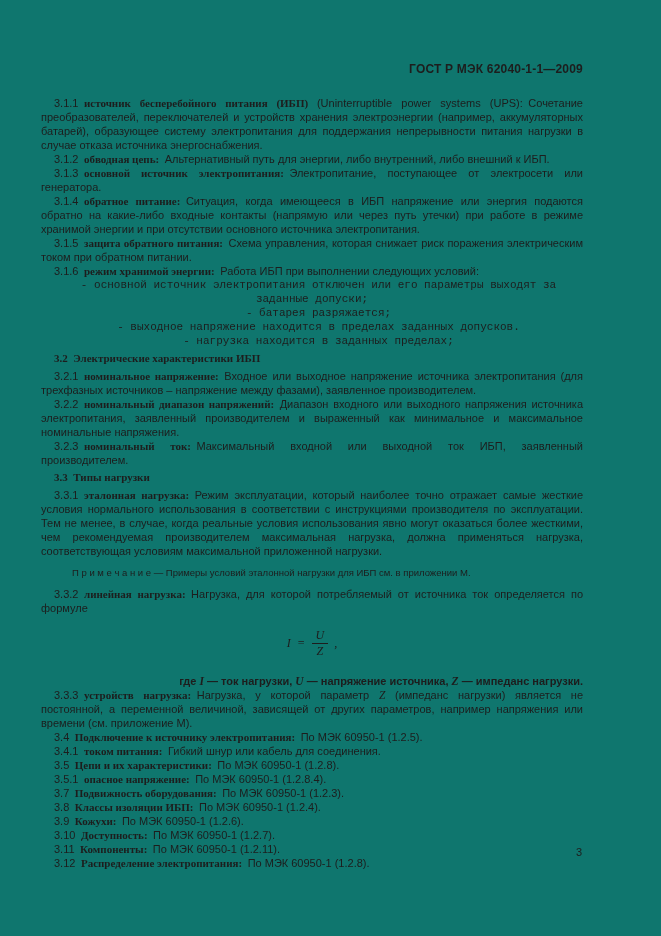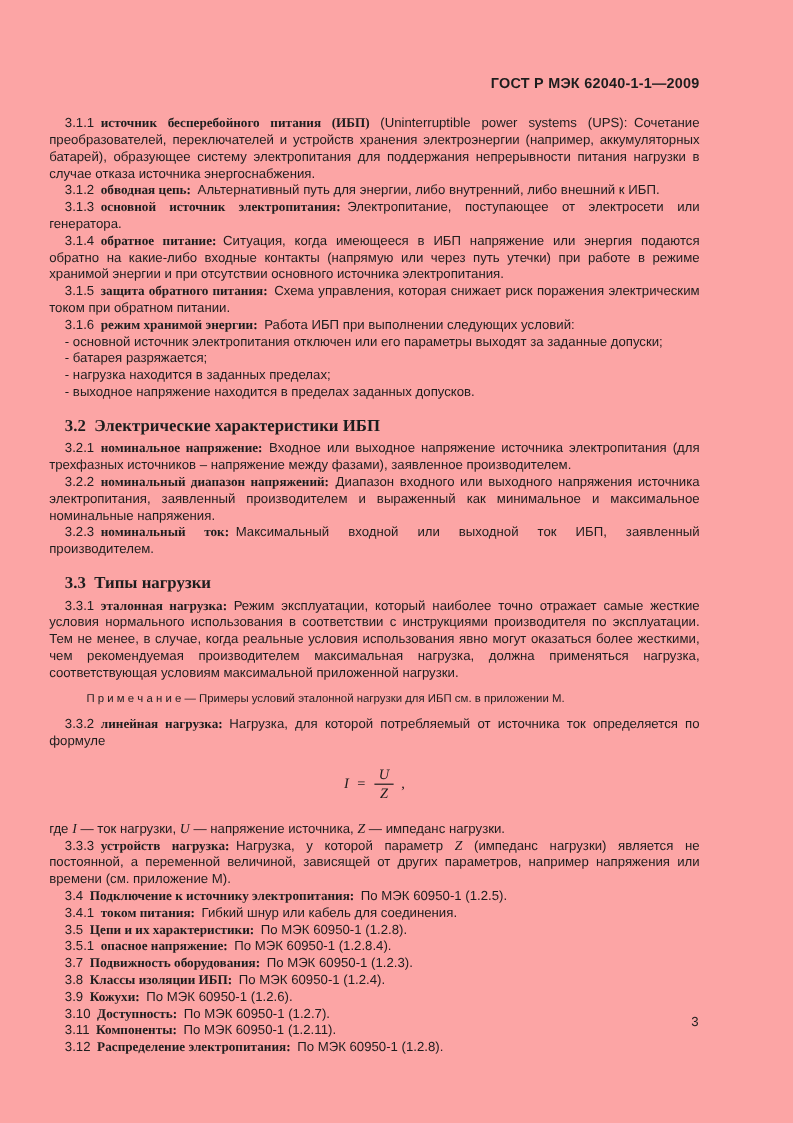--- a/index.html
+++ b/index.html
@@ -4,21 +4,21 @@
 <style>
   html, body { margin: 0; padding: 0; }
   body {
     background: #e8e8e8;
     font-family: "Liberation Sans", sans-serif;
   }
   .page {
     position: relative;
     width: 661px;
     height: 936px;
-    background: #fca5a5;
+    background: #0f766e;
     color: #1d1d1d;
     overflow: hidden;
   }
   .content {
     position: absolute;
     left: 41px;
     top: 62px;
     width: 542px;
   }
   .doc-header {
@@ -34,38 +34,40 @@
     font-size: 11px;
     line-height: 14px;
     hyphens: none;
   }
   .para {
     text-indent: 13px;
     text-align: justify;
   }
   .dash {
     text-indent: 13px;
-    text-align: left;
+    text-align: center;
+    font-family: Liberation Mono, monospace;
   }
   .heading {
     font-weight: bold;
     text-indent: 13px;
-    font-size: 14px;
-    margin: 13px 0 4px !important;
+    font-size: 11px;
+    margin: 3px 0 4px !important;
   }
   .note {
     font-size: 9.5px;
     line-height: 12px;
     text-indent: 31px;
     margin: 9px 0 8px !important;
     text-align: justify;
   }
   .plain {
     text-indent: 0;
-    text-align: left;
+    text-align: right;
+    font-weight: bold;
   }
   .b { font-weight: bold; font-family: Liberation Serif, serif; }
   .i {
     font-style: italic;
     font-family: "Liberation Serif", serif;
     font-size: 11.5px;
   }
   .formula-row {
     text-align: center;
     margin: 14px 0 16px;
@@ -120,22 +122,22 @@
 
     <div class="blocks">
         <p class="blk para"><span>3.1.1 </span><span class="b">источник бесперебойного питания (ИБП) </span><span>(Uninterruptible power systems (UPS): Сочетание преобразователей, переключателей и устройств хранения электроэнергии (например, аккумуляторных батарей), образующее систему электропитания для поддержания непрерывности питания нагрузки в случае отказа источника энергоснабжения.</span></p>
         <p class="blk para"><span>3.1.2 </span><span class="b">обводная цепь:</span><span> Альтернативный путь для энергии, либо внутренний, либо внешний к ИБП.</span></p>
         <p class="blk para"><span>3.1.3 </span><span class="b">основной источник электропитания:</span><span> Электропитание, поступающее от электросети или генератора.</span></p>
         <p class="blk para"><span>3.1.4 </span><span class="b">обратное питание:</span><span> Ситуация, когда имеющееся в ИБП напряжение или энергия подаются обратно на какие-либо входные контакты (напрямую или через путь утечки) при работе в режиме хранимой энергии и при отсутствии основного источника электропитания.</span></p>
         <p class="blk para"><span>3.1.5 </span><span class="b">защита обратного питания:</span><span> Схема управления, которая снижает риск поражения электрическим током при обратном питании.</span></p>
         <p class="blk para"><span>3.1.6 </span><span class="b">режим хранимой энергии:</span><span> Работа ИБП при выполнении следующих условий:</span></p>
         <p class="blk dash"><span>- основной источник электропитания отключен или его параметры выходят за заданные допуски;</span></p>
         <p class="blk dash"><span>- батарея разряжается;</span></p>
+        <p class="blk dash"><span>- выходное напряжение находится в пределах заданных допусков.</span></p>
         <p class="blk dash"><span>- нагрузка находится в заданных пределах;</span></p>
-        <p class="blk dash"><span>- выходное напряжение находится в пределах заданных допусков.</span></p>
         <p class="blk heading"><span class="b">3.2 Электрические характеристики ИБП</span></p>
         <p class="blk para"><span>3.2.1 </span><span class="b">номинальное напряжение:</span><span> Входное или выходное напряжение источника электропитания (для трехфазных источников – напряжение между фазами), заявленное производителем.</span></p>
         <p class="blk para"><span>3.2.2 </span><span class="b">номинальный диапазон напряжений:</span><span> Диапазон входного или выходного напряжения источника электропитания, заявленный производителем и выраженный как минимальное и максимальное номинальные напряжения.</span></p>
         <p class="blk para"><span>3.2.3 </span><span class="b">номинальный ток:</span><span> Максимальный входной или выходной ток ИБП, заявленный производителем.</span></p>
         <p class="blk heading"><span class="b">3.3 Типы нагрузки</span></p>
         <p class="blk para"><span>3.3.1 </span><span class="b">эталонная нагрузка:</span><span> Режим эксплуатации, который наиболее точно отражает самые жесткие условия нормального использования в соответствии с инструкциями производителя по эксплуатации. Тем не менее, в случае, когда реальные условия использования явно могут оказаться более жесткими, чем рекомендуемая производителем максимальная нагрузка, должна применяться нагрузка, соответствующая условиям максимальной приложенной нагрузки.</span></p>
         <p class="blk note"><span>П р и м е ч а н и е — Примеры условий эталонной нагрузки для ИБП см. в приложении М.</span></p>
         <p class="blk para"><span>3.3.2 </span><span class="b">линейная нагрузка:</span><span> Нагрузка, для которой потребляемый от источника ток определяется по формуле</span></p>
       </div>
 

